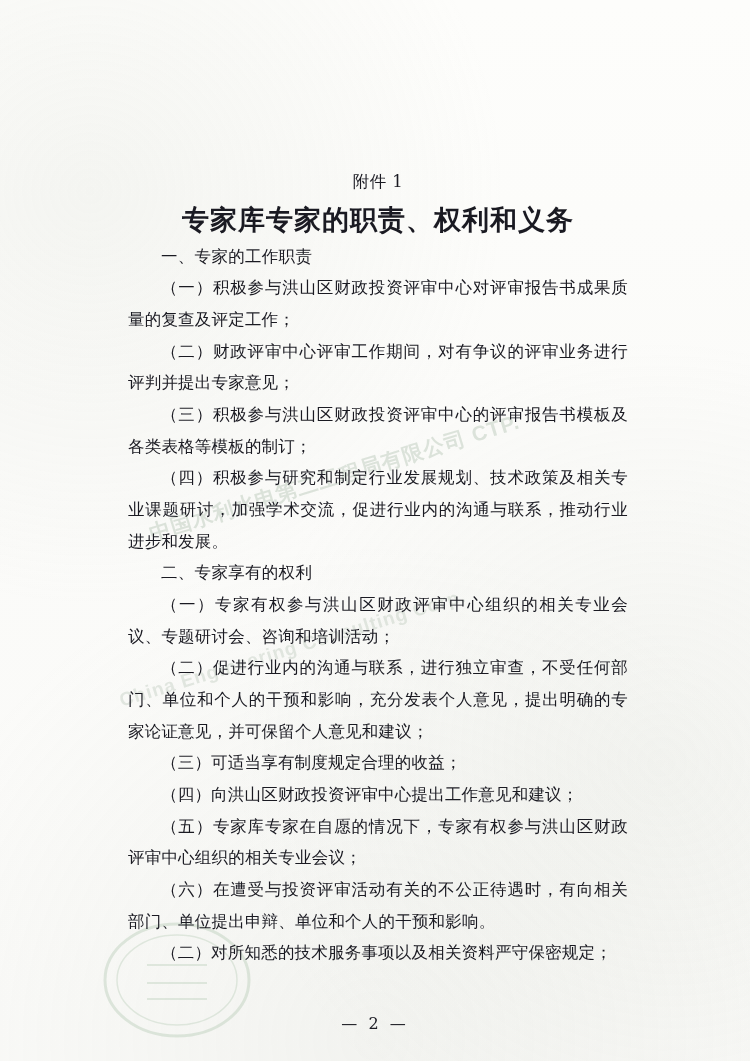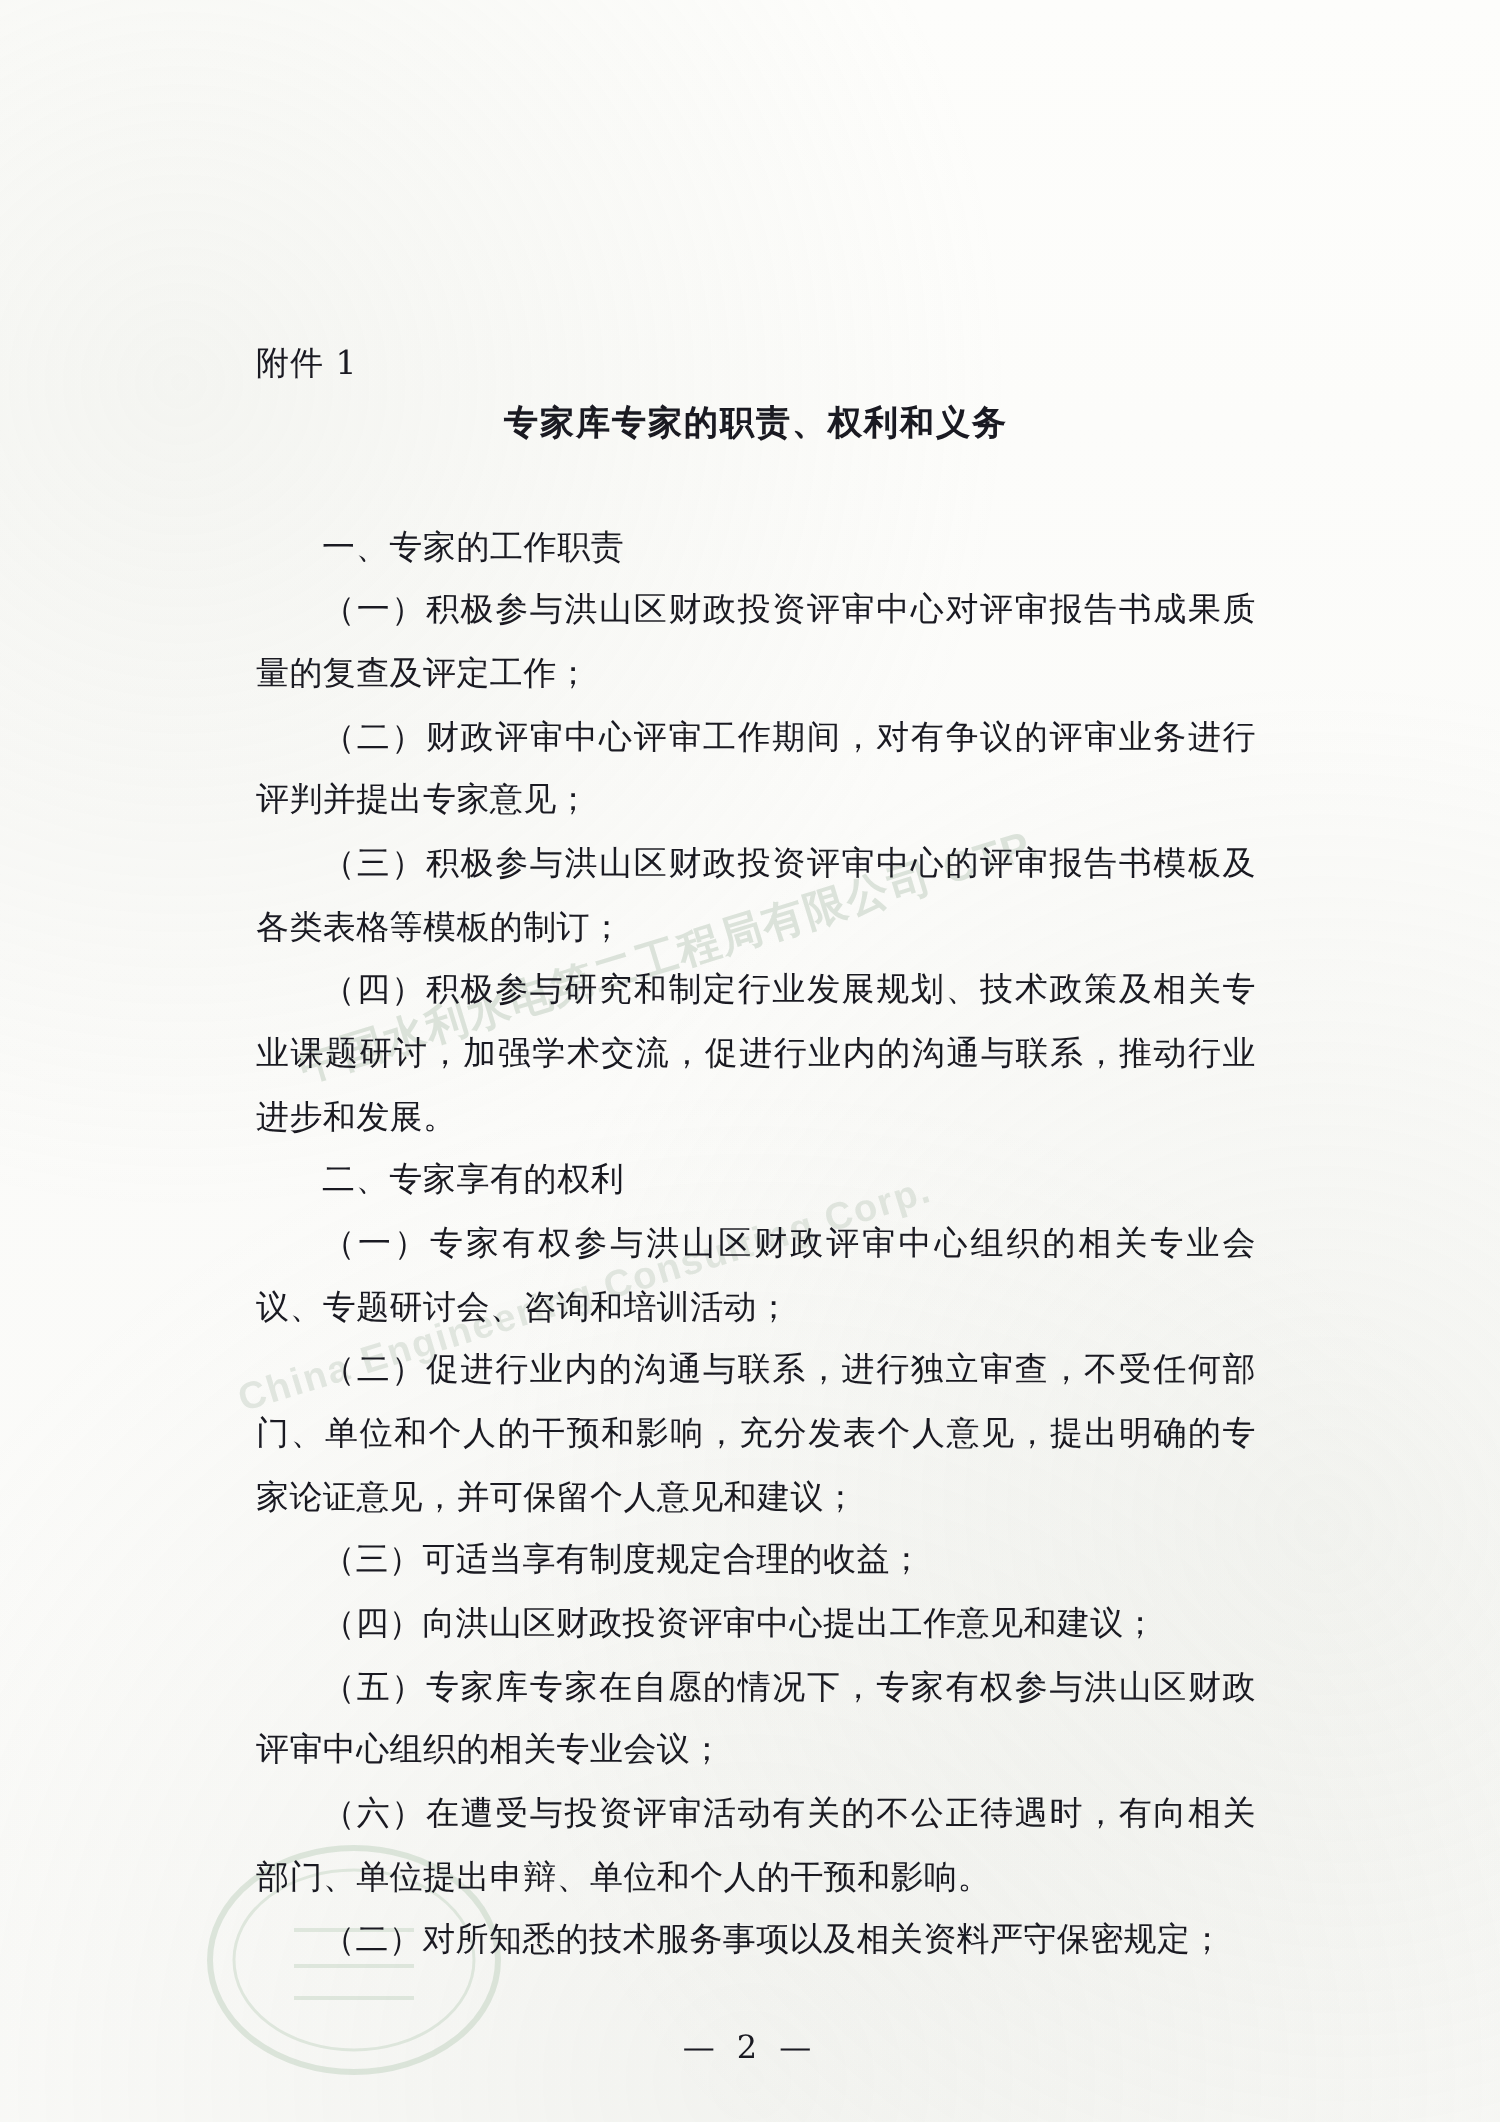--- a/index.html
+++ b/index.html
@@ -37,28 +37,29 @@
   .content {
     position: absolute;
     left: 128px;
     top: 170px;
     width: 500px;
   }
   .attachment-label {
     font-size: 16.5px;
     line-height: 1.5;
     letter-spacing: 0.5px;
+    text-align: center;
   }
   .doc-title {
     text-align: center;
-    font-size: 17px;
+    font-size: 27px;
     font-weight: bold;
     letter-spacing: 1px;
     line-height: 1.4;
-    margin: 6px 0 33px 0;
+    margin: 6px 0 2px 0;
     font-family: "DejaVu Serif", "Liberation Serif", serif;
   }
   .section-head {
     font-size: 16.5px;
     line-height: 1.92;
     text-indent: 2em;
     font-weight: normal;
     letter-spacing: 0.3px;
   }
   p.para {

